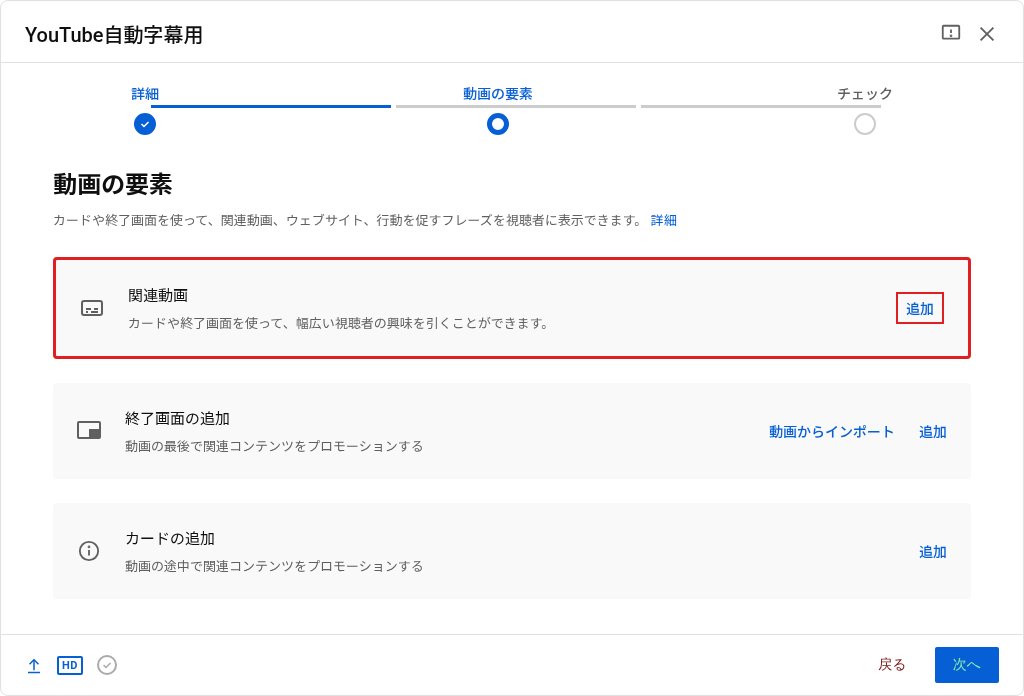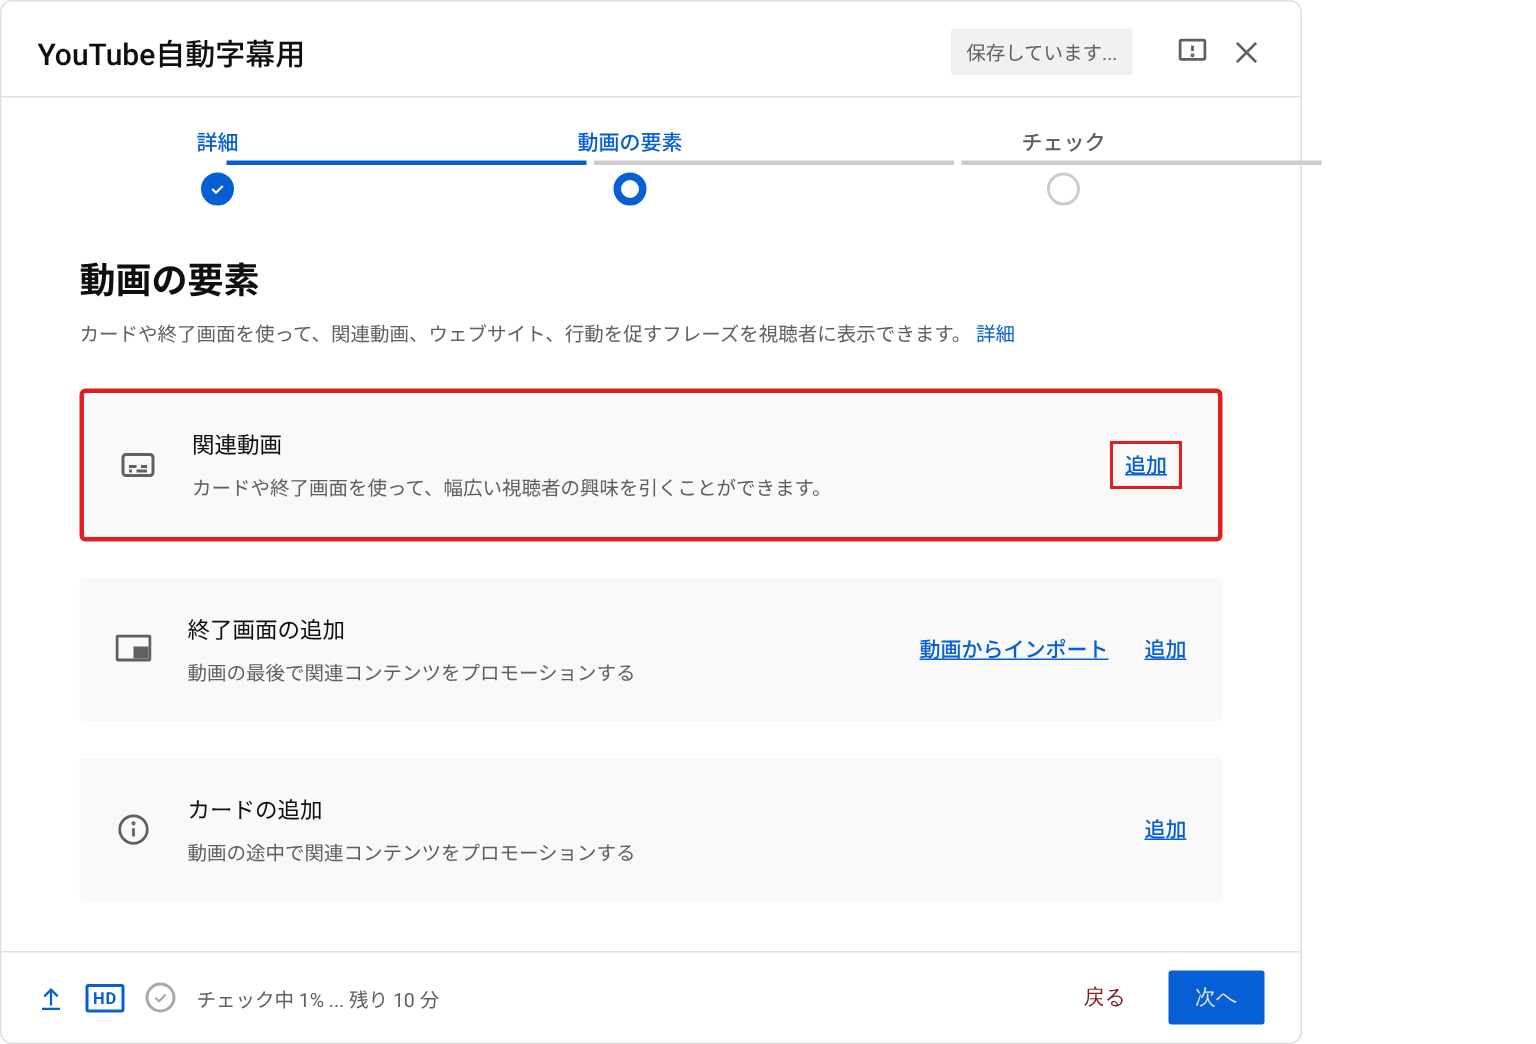--- a/index.html
+++ b/index.html
@@ -6,21 +6,21 @@
 body {
   font-family: "Roboto", "Noto Sans JP", "Hiragino Kaku Gothic ProN", "メイリオ", sans-serif;
   background: #fff;
   color: #0f0f0f;
   width: 1024px;
   height: 696px;
   overflow: hidden;
   position: relative;
 }
 .dialog {
-  width: 868px;
+  width: 1024px;
   height: 696px;
   border: 1px solid #e0e0e0;
   border-radius: 8px;
   display: flex;
   flex-direction: column;
   background: #fff;
 }
 .header {
   display: flex;
   align-items: center;
@@ -156,21 +156,20 @@
 .card-actions {
   display: flex;
   align-items: center;
   gap: 24px;
 }
 .card-action {
   color: #065fd4;
   font-size: 14px;
   font-weight: 500;
   cursor: pointer;
-  text-decoration: underline;
 }
 .card-action.boxed {
   border: 2px solid #e02020;
   padding: 4px 8px;
 }
 .footer {
   border-top: 1px solid #e0e0e0;
   padding: 12px 24px;
   display: flex;
   align-items: center;
@@ -211,30 +210,29 @@
   padding: 9px 18px;
   border: none;
   cursor: pointer;
   border-radius: 2px;
   background: transparent;
   color: #7f1d1d;
   margin-left: 10px;
 }
 .footer-btn.primary {
   background: #065fd4;
-  color: #e5e5e5;
+  color: #86efac;
 }
 </style>
 </head>
 <body>
 
 <div class="dialog">
   <div class="header">
     <div class="header-title">YouTube自動字幕用</div>
-    <div class="save-status">保存しています...</div>
     <div class="header-icon">
       <svg width="22" height="22" viewBox="0 0 24 24" fill="none" stroke="currentColor" stroke-width="2">
           <rect x="3" y="3" width="18" height="14" rx="1"></rect>
           <line x1="12" y1="7" x2="12" y2="11"></line>
           <circle cx="12" cy="14" r="0.5" fill="currentColor"></circle>
         </svg>
     </div>
     <div class="header-icon">
       <svg width="22" height="22" viewBox="0 0 24 24" fill="none" stroke="currentColor" stroke-width="2">
           <line x1="5" y1="5" x2="19" y2="19"></line>
@@ -335,18 +333,17 @@
             <polyline points="6 11 12 5 18 11"></polyline>
             <line x1="4" y1="22" x2="20" y2="22"></line>
           </svg>
       </div>
       <div class="footer-icon hd">HD</div>
       <div class="footer-icon check">
         <svg width="12" height="12" viewBox="0 0 24 24" fill="none" stroke="currentColor" stroke-width="3">
             <polyline points="5 12 10 17 19 8"></polyline>
           </svg>
       </div>
-      <div class="footer-text">チェック中 1% ... 残り 10 分</div>
     </div>
     <button class="footer-btn">戻る</button>
     <button class="footer-btn primary">次へ</button>
   </div>
 </div>
 
 </body></html>

